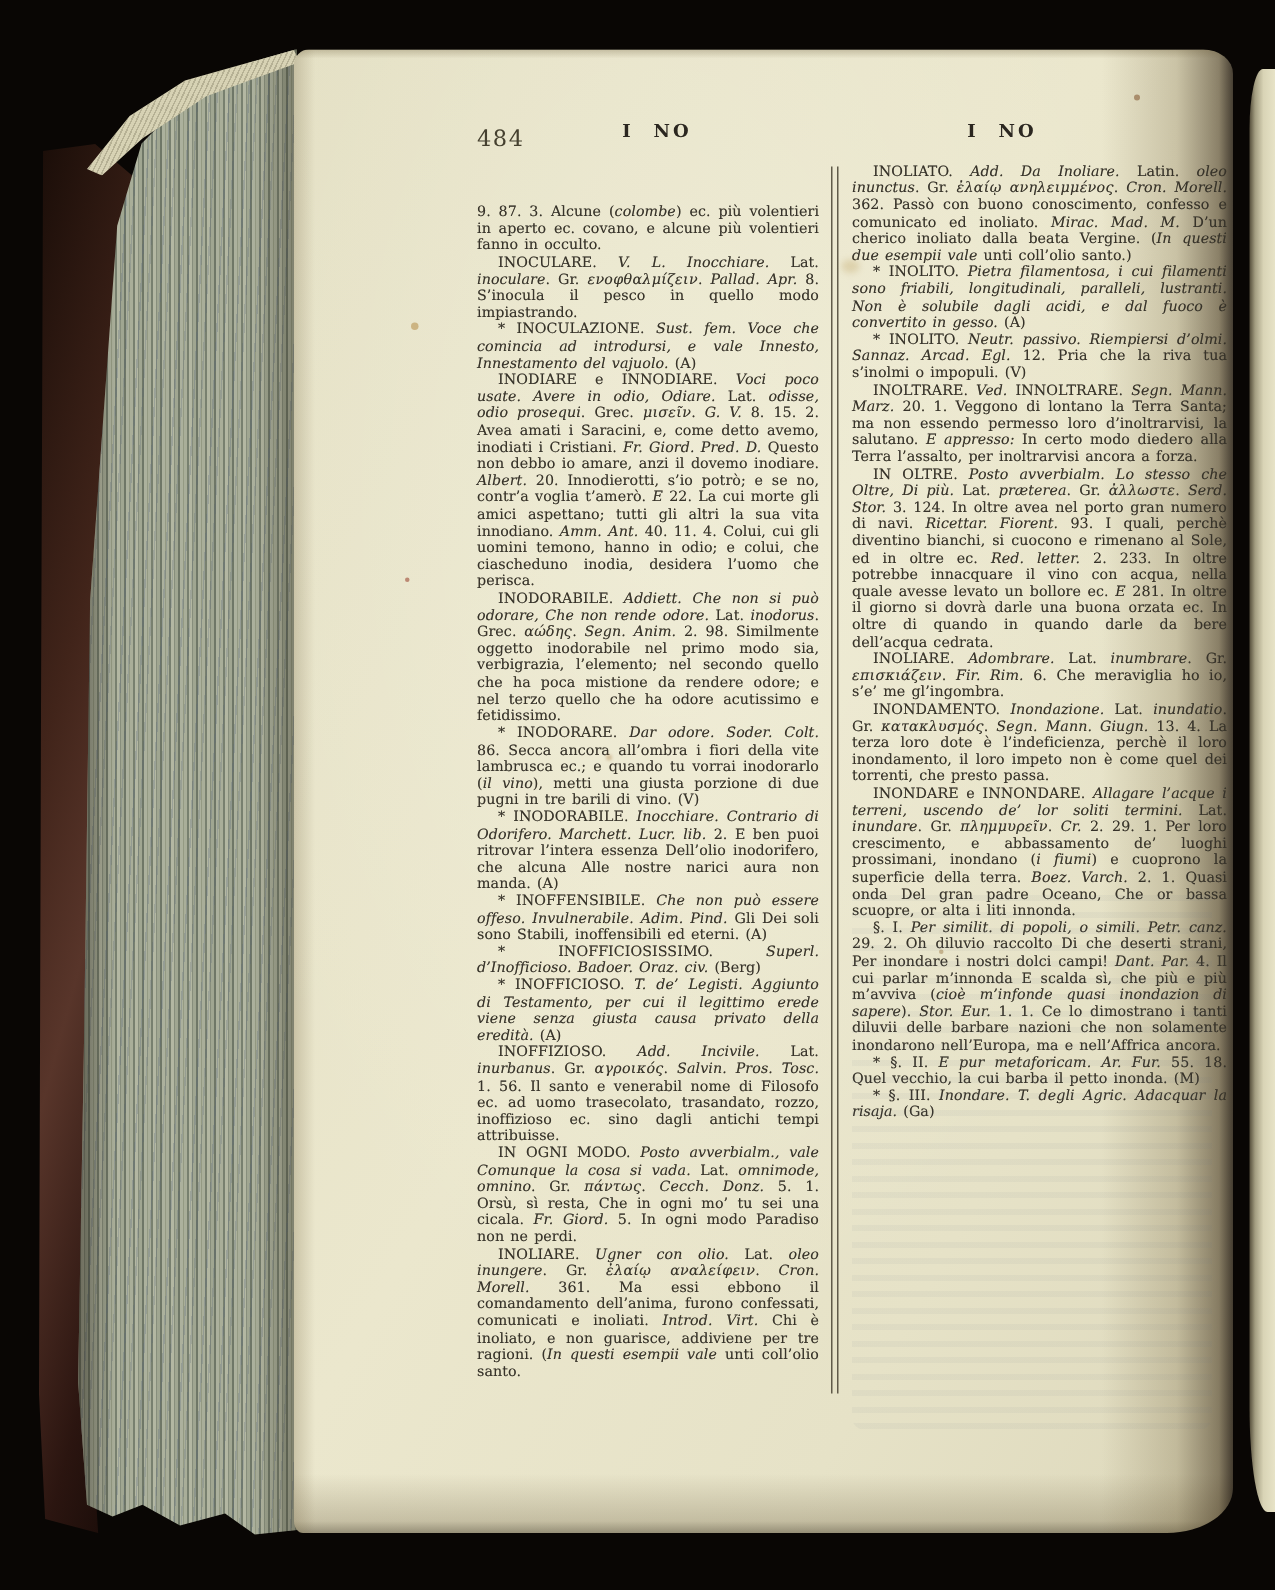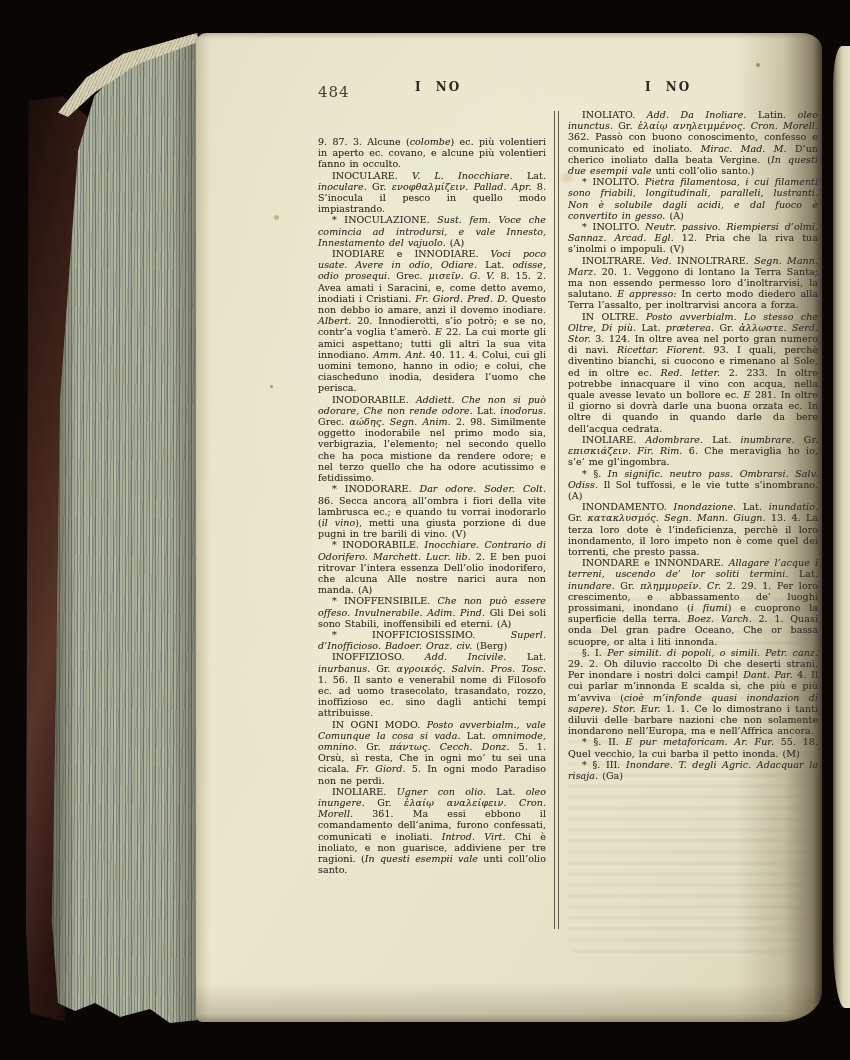--- a/index.html
+++ b/index.html
@@ -124,32 +124,32 @@
     <div class="col col-left">
         <p class="entry noindent"><span class="seg-r">9. 87. 3. Alcune (</span><span class="seg-i">colombe</span><span class="seg-r">) ec. più volentieri in aperto ec. covano, e alcune più volentieri fanno in occulto.</span></p>
         <p class="entry"><span class="seg-r">INOCULARE. </span><span class="seg-i">V. L. Inocchiare.</span><span class="seg-r"> Lat. </span><span class="seg-i">inoculare</span><span class="seg-r">. Gr. </span><span class="seg-g">ενοφθαλμίζειν</span><span class="seg-r">. </span><span class="seg-i">Pallad. Apr.</span><span class="seg-r"> 8. S’inocula il pesco in quello modo impiastrando.</span></p>
         <p class="entry"><span class="seg-r">* INOCULAZIONE. </span><span class="seg-i">Sust. fem. Voce che comincia ad introdursi, e vale Innesto, Innestamento del vajuolo.</span><span class="seg-r"> (A)</span></p>
         <p class="entry"><span class="seg-r">INODIARE e INNODIARE. </span><span class="seg-i">Voci poco usate. Avere in odio, Odiare.</span><span class="seg-r"> Lat. </span><span class="seg-i">odisse, odio prosequi</span><span class="seg-r">. Grec. </span><span class="seg-g">μισεῖν</span><span class="seg-r">. </span><span class="seg-i">G. V.</span><span class="seg-r"> 8. 15. 2. Avea amati i Saracini, e, come detto avemo, inodiati i Cristiani. </span><span class="seg-i">Fr. Giord. Pred. D.</span><span class="seg-r"> Questo non debbo io amare, anzi il dovemo inodiare. </span><span class="seg-i">Albert.</span><span class="seg-r"> 20. Innodierotti, s’io potrò; e se no, contr’a voglia t’amerò. </span><span class="seg-i">E</span><span class="seg-r"> 22. La cui morte gli amici aspettano; tutti gli altri la sua vita innodiano. </span><span class="seg-i">Amm. Ant.</span><span class="seg-r"> 40. 11. 4. Colui, cui gli uomini temono, hanno in odio; e colui, che ciascheduno inodia, desidera l’uomo che perisca.</span></p>
         <p class="entry"><span class="seg-r">INODORABILE. </span><span class="seg-i">Addiett. Che non si può odorare, Che non rende odore.</span><span class="seg-r"> Lat. </span><span class="seg-i">inodorus</span><span class="seg-r">. Grec. </span><span class="seg-g">αώδης</span><span class="seg-r">. </span><span class="seg-i">Segn. Anim.</span><span class="seg-r"> 2. 98. Similmente oggetto inodorabile nel primo modo sia, verbigrazia, l’elemento; nel secondo quello che ha poca mistione da rendere odore; e nel terzo quello che ha odore acutissimo e fetidissimo.</span></p>
         <p class="entry"><span class="seg-r">* INODORARE. </span><span class="seg-i">Dar odore. Soder. Colt.</span><span class="seg-r"> 86. Secca ancora all’ombra i fiori della vite lambrusca ec.; e quando tu vorrai inodorarlo (</span><span class="seg-i">il vino</span><span class="seg-r">), metti una giusta porzione di due pugni in tre barili di vino. (V)</span></p>
         <p class="entry"><span class="seg-r">* INODORABILE. </span><span class="seg-i">Inocchiare. Contrario di Odorifero. Marchett. Lucr. lib.</span><span class="seg-r"> 2. E ben puoi ritrovar l’intera essenza Dell’olio inodorifero, che alcuna Alle nostre narici aura non manda. (A)</span></p>
         <p class="entry"><span class="seg-r">* INOFFENSIBILE. </span><span class="seg-i">Che non può essere offeso. Invulnerabile. Adim. Pind.</span><span class="seg-r"> Gli Dei soli sono Stabili, inoffensibili ed eterni. (A)</span></p>
         <p class="entry"><span class="seg-r">* INOFFICIOSISSIMO. </span><span class="seg-i">Superl. d’Inofficioso. Badoer. Oraz. civ.</span><span class="seg-r"> (Berg)</span></p>
+        <p class="entry"><span class="seg-r">* INOFFICIOSO. </span><span class="seg-i">T. de’ Legisti. Aggiunto di Testamento, per cui il legittimo erede viene senza giusta causa privato della eredità.</span><span class="seg-r"> (A)</span></p>
         <p class="entry"><span class="seg-r">INOFFIZIOSO. </span><span class="seg-i">Add. Incivile.</span><span class="seg-r"> Lat. </span><span class="seg-i">inurbanus</span><span class="seg-r">. Gr. </span><span class="seg-g">αγροικός</span><span class="seg-r">. </span><span class="seg-i">Salvin. Pros. Tosc.</span><span class="seg-r"> 1. 56. Il santo e venerabil nome di Filosofo ec. ad uomo trasecolato, trasandato, rozzo, inoffizioso ec. sino dagli antichi tempi attribuisse.</span></p>
         <p class="entry"><span class="seg-r">IN OGNI MODO. </span><span class="seg-i">Posto avverbialm., vale Comunque la cosa si vada.</span><span class="seg-r"> Lat. </span><span class="seg-i">omnimode, omnino</span><span class="seg-r">. Gr. </span><span class="seg-g">πάντως</span><span class="seg-r">. </span><span class="seg-i">Cecch. Donz.</span><span class="seg-r"> 5. 1. Orsù, sì resta, Che in ogni mo’ tu sei una cicala. </span><span class="seg-i">Fr. Giord.</span><span class="seg-r"> 5. In ogni modo Paradiso non ne perdi.</span></p>
         <p class="entry"><span class="seg-r">INOLIARE. </span><span class="seg-i">Ugner con olio.</span><span class="seg-r"> Lat. </span><span class="seg-i">oleo inungere</span><span class="seg-r">. Gr. </span><span class="seg-g">ἐλαίῳ αναλείφειν</span><span class="seg-r">. </span><span class="seg-i">Cron. Morell.</span><span class="seg-r"> 361. Ma essi ebbono il comandamento dell’anima, furono confessati, comunicati e inoliati. </span><span class="seg-i">Introd. Virt.</span><span class="seg-r"> Chi è inoliato, e non guarisce, addiviene per tre ragioni. (</span><span class="seg-i">In questi esempii vale</span><span class="seg-r"> unti coll’olio santo.</span></p>
       </div>
     <div class="col col-right">
         <p class="entry"><span class="seg-r">INOLIATO. </span><span class="seg-i">Add. Da Inoliare.</span><span class="seg-r"> Latin. </span><span class="seg-i">oleo inunctus</span><span class="seg-r">. Gr. </span><span class="seg-g">ἐλαίῳ ανηλειμμένος</span><span class="seg-r">. </span><span class="seg-i">Cron. Morell.</span><span class="seg-r"> 362. Passò con buono conoscimento, confesso e comunicato ed inoliato. </span><span class="seg-i">Mirac. Mad. M.</span><span class="seg-r"> D’un cherico inoliato dalla beata Vergine. (</span><span class="seg-i">In questi due esempii vale</span><span class="seg-r"> unti coll’olio santo.)</span></p>
         <p class="entry"><span class="seg-r">* INOLITO. </span><span class="seg-i">Pietra filamentosa, i cui filamenti sono friabili, longitudinali, paralleli, lustranti. Non è solubile dagli acidi, e dal fuoco è convertito in gesso.</span><span class="seg-r"> (A)</span></p>
         <p class="entry"><span class="seg-r">* INOLITO. </span><span class="seg-i">Neutr. passivo. Riempiersi d’olmi. Sannaz. Arcad. Egl.</span><span class="seg-r"> 12. Pria che la riva tua s’inolmi o impopuli. (V)</span></p>
         <p class="entry"><span class="seg-r">INOLTRARE. </span><span class="seg-i">Ved.</span><span class="seg-r"> INNOLTRARE. </span><span class="seg-i">Segn. Mann. Marz.</span><span class="seg-r"> 20. 1. Veggono di lontano la Terra Santa; ma non essendo permesso loro d’inoltrarvisi, la salutano. </span><span class="seg-i">E appresso:</span><span class="seg-r"> In certo modo diedero alla Terra l’assalto, per inoltrarvisi ancora a forza.</span></p>
         <p class="entry"><span class="seg-r">IN OLTRE. </span><span class="seg-i">Posto avverbialm. Lo stesso che Oltre, Di più.</span><span class="seg-r"> Lat. </span><span class="seg-i">præterea</span><span class="seg-r">. Gr. </span><span class="seg-g">ἀλλωστε</span><span class="seg-r">. </span><span class="seg-i">Serd. Stor.</span><span class="seg-r"> 3. 124. In oltre avea nel porto gran numero di navi. </span><span class="seg-i">Ricettar. Fiorent.</span><span class="seg-r"> 93. I quali, perchè diventino bianchi, si cuocono e rimenano al Sole, ed in oltre ec. </span><span class="seg-i">Red. letter.</span><span class="seg-r"> 2. 233. In oltre potrebbe innacquare il vino con acqua, nella quale avesse levato un bollore ec. </span><span class="seg-i">E</span><span class="seg-r"> 281. In oltre il giorno si dovrà darle una buona orzata ec. In oltre di quando in quando darle da bere dell’acqua cedrata.</span></p>
         <p class="entry"><span class="seg-r">INOLIARE. </span><span class="seg-i">Adombrare.</span><span class="seg-r"> Lat. </span><span class="seg-i">inumbrare</span><span class="seg-r">. Gr. </span><span class="seg-g">επισκιάζειν</span><span class="seg-r">. </span><span class="seg-i">Fir. Rim.</span><span class="seg-r"> 6. Che meraviglia ho io, s’e’ me gl’ingombra.</span></p>
-        <p class="entry"><span class="seg-r">* §. </span><span class="seg-i">In signific. neutro pass. Ombrarsi. Salv. Odiss.</span><span class="seg-r"> Il Sol tuffossi, e le vie tutte s’inombrano. (A)</span></p>
         <p class="entry"><span class="seg-r">INONDAMENTO. </span><span class="seg-i">Inondazione.</span><span class="seg-r"> Lat. </span><span class="seg-i">inundatio</span><span class="seg-r">. Gr. </span><span class="seg-g">κατακλυσμός</span><span class="seg-r">. </span><span class="seg-i">Segn. Mann. Giugn.</span><span class="seg-r"> 13. 4. La terza loro dote è l’indeficienza, perchè il loro inondamento, il loro impeto non è come quel dei torrenti, che presto passa.</span></p>
         <p class="entry"><span class="seg-r">INONDARE e INNONDARE. </span><span class="seg-i">Allagare l’acque i terreni, uscendo de’ lor soliti termini.</span><span class="seg-r"> Lat. </span><span class="seg-i">inundare</span><span class="seg-r">. Gr. </span><span class="seg-g">πλημμυρεῖν</span><span class="seg-r">. </span><span class="seg-i">Cr.</span><span class="seg-r"> 2. 29. 1. Per loro crescimento, e abbassamento de’ luoghi prossimani, inondano (</span><span class="seg-i">i fiumi</span><span class="seg-r">) e cuoprono la superficie della terra. </span><span class="seg-i">Boez. Varch.</span><span class="seg-r"> 2. 1. Quasi onda Del gran padre Oceano, Che or bassa scuopre, or alta i liti innonda.</span></p>
         <p class="entry"><span class="seg-r">§. I. </span><span class="seg-i">Per similit. di popoli, o simili. Petr. canz.</span><span class="seg-r"> 29. 2. Oh diluvio raccolto Di che deserti strani, Per inondare i nostri dolci campi! </span><span class="seg-i">Dant. Par.</span><span class="seg-r"> 4. Il cui parlar m’innonda E scalda sì, che più e più m’avviva (</span><span class="seg-i">cioè m’infonde quasi inondazion di sapere</span><span class="seg-r">). </span><span class="seg-i">Stor. Eur.</span><span class="seg-r"> 1. 1. Ce lo dimostrano i tanti diluvii delle barbare nazioni che non solamente inondarono nell’Europa, ma e nell’Affrica ancora.</span></p>
         <p class="entry"><span class="seg-r">* §. II. </span><span class="seg-i">E pur metaforicam. Ar. Fur.</span><span class="seg-r"> 55. 18. Quel vecchio, la cui barba il petto inonda. (M)</span></p>
         <p class="entry"><span class="seg-r">* §. III. </span><span class="seg-i">Inondare. T. degli Agric. Adacquar la risaja.</span><span class="seg-r"> (Ga)</span></p>
       </div>
 
     <div class="show-through"></div>
     <div class="spot s1"></div>
     <div class="spot s2"></div>

